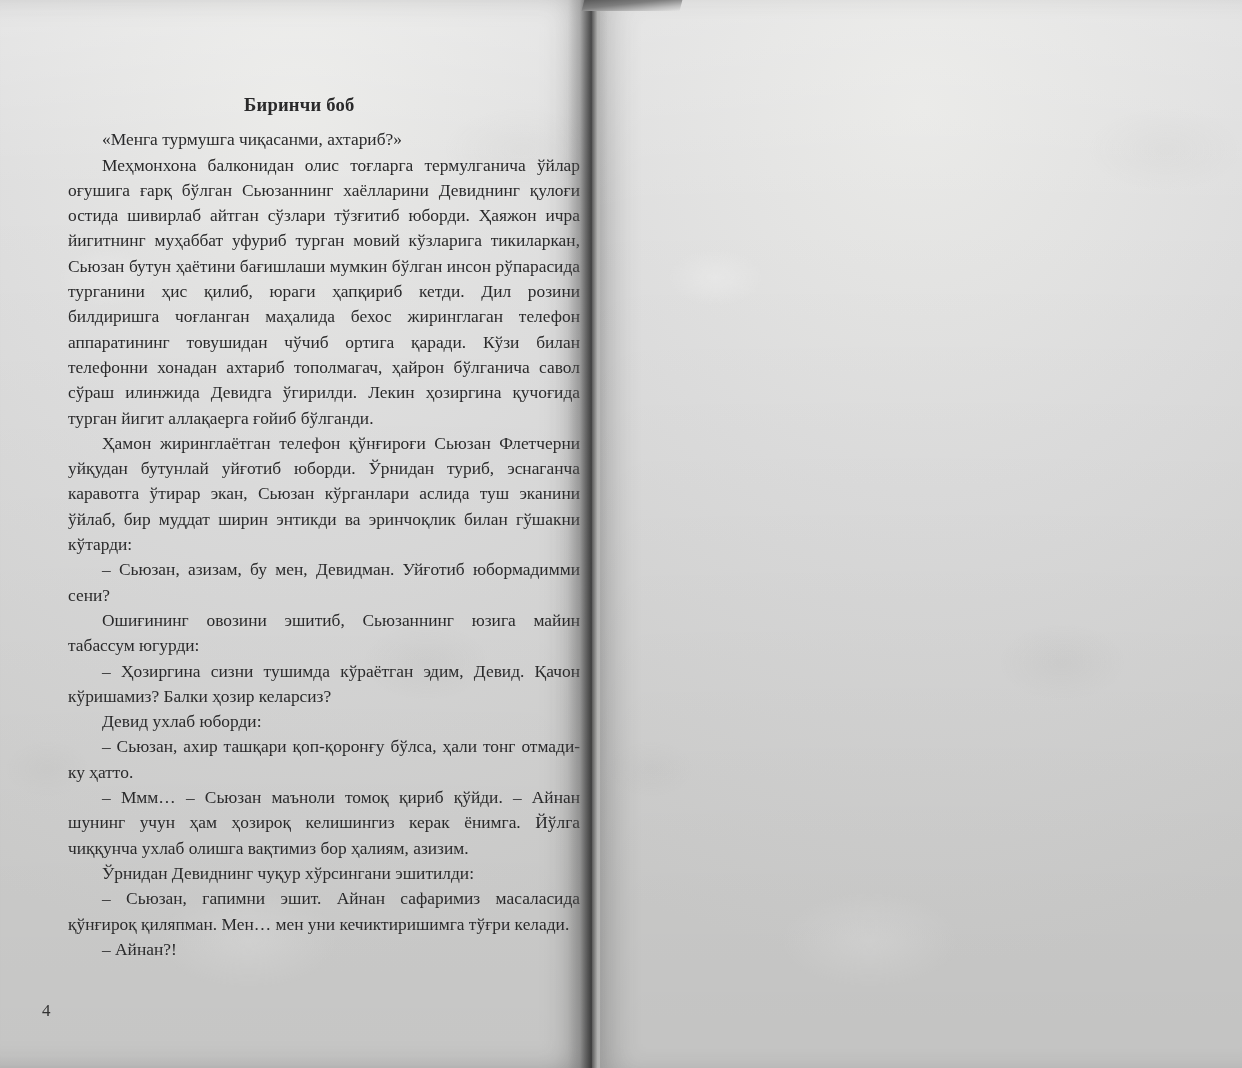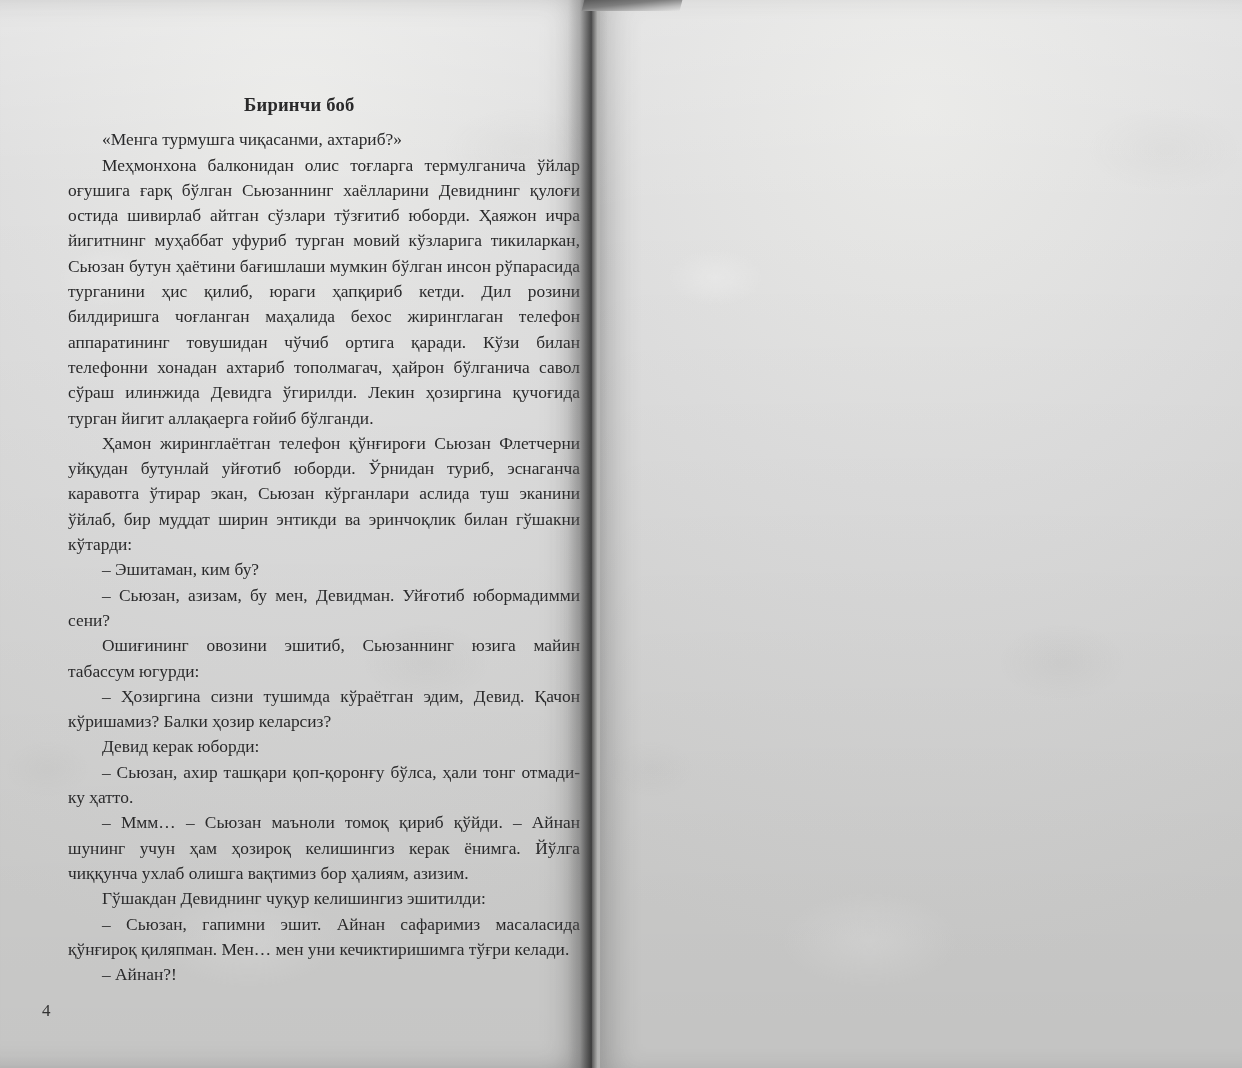--- a/index.html
+++ b/index.html
@@ -100,28 +100,27 @@
   <div class="page" id="page-left">
     <div class="grain"></div>
     <div class="vign"></div>
 
     <div class="col" id="col-left">
       <div class="chapter-title">Биринчи боб</div>
 
       <p>«Менга турмушга чиқасанми, ахтариб?»</p>
       <p>Меҳмонхона балконидан олис тоғларга термулганича ўйлар оғушига ғарқ бўлган Сьюзаннинг хаёлларини Девиднинг қулоғи остида шивирлаб айтган сўзлари тўзғитиб юборди. Ҳаяжон ичра йигитнинг муҳаббат уфуриб турган мовий кўзларига тикиларкан, Сьюзан бутун ҳаётини бағишлаши мумкин бўлган инсон рўпарасида турганини ҳис қилиб, юраги ҳапқириб кетди. Дил розини билдиришга чоғланган маҳалида бехос жиринглаган телефон аппаратининг товушидан чўчиб ортига қаради. Кўзи билан телефонни хонадан ахтариб тополмагач, ҳайрон бўлганича савол сўраш илинжида Девидга ўгирилди. Лекин ҳозиргина қучоғида турган йигит аллақаерга ғойиб бўлганди.</p>
       <p>Ҳамон жиринглаётган телефон қўнғироғи Сьюзан Флетчерни уйқудан бутунлай уйғотиб юборди. Ўрнидан туриб, эснаганча каравотга ўтирар экан, Сьюзан кўрганлари аслида туш эканини ўйлаб, бир муддат ширин энтикди ва эринчоқлик билан гўшакни кўтарди:</p>
-      <p>– Эшитаман, ким бу?</p>
       <p>– Сьюзан, азизам, бу мен, Девидман. Уйғотиб юбормадимми сени?</p>
       <p>Ошиғининг овозини эшитиб, Сьюзаннинг юзига майин табассум югурди:</p>
       <p>– Ҳозиргина сизни тушимда кўраётган эдим, Девид. Қачон кўришамиз? Балки ҳозир келарсиз?</p>
-      <p>Девид керак юборди:</p>
+      <p>Девид ухлаб юборди:</p>
       <p>– Сьюзан, ахир ташқари қоп-қоронғу бўлса, ҳали тонг отмади-ку ҳатто.</p>
       <p>– Ммм… – Сьюзан маъноли томоқ қириб қўйди. – Айнан шунинг учун ҳам ҳозироқ келишингиз керак ёнимга. Йўлга чиққунча ухлаб олишга вақтимиз бор ҳалиям, азизим.</p>
-      <p>Гўшакдан Девиднинг чуқур келишингиз эшитилди:</p>
+      <p>Ўрнидан Девиднинг чуқур хўрсингани эшитилди:</p>
       <p>– Сьюзан, гапимни эшит. Айнан сафаримиз масаласида қўнғироқ қиляпман. Мен… мен уни кечиктиришимга тўғри келади.</p>
       <p>– Айнан?!</p>
     </div>
 
     <div class="folio" id="folio-left">4</div>
   </div>
 
   <div class="page" id="page-right">
     <div class="grain"></div>
     <div class="vign"></div>

